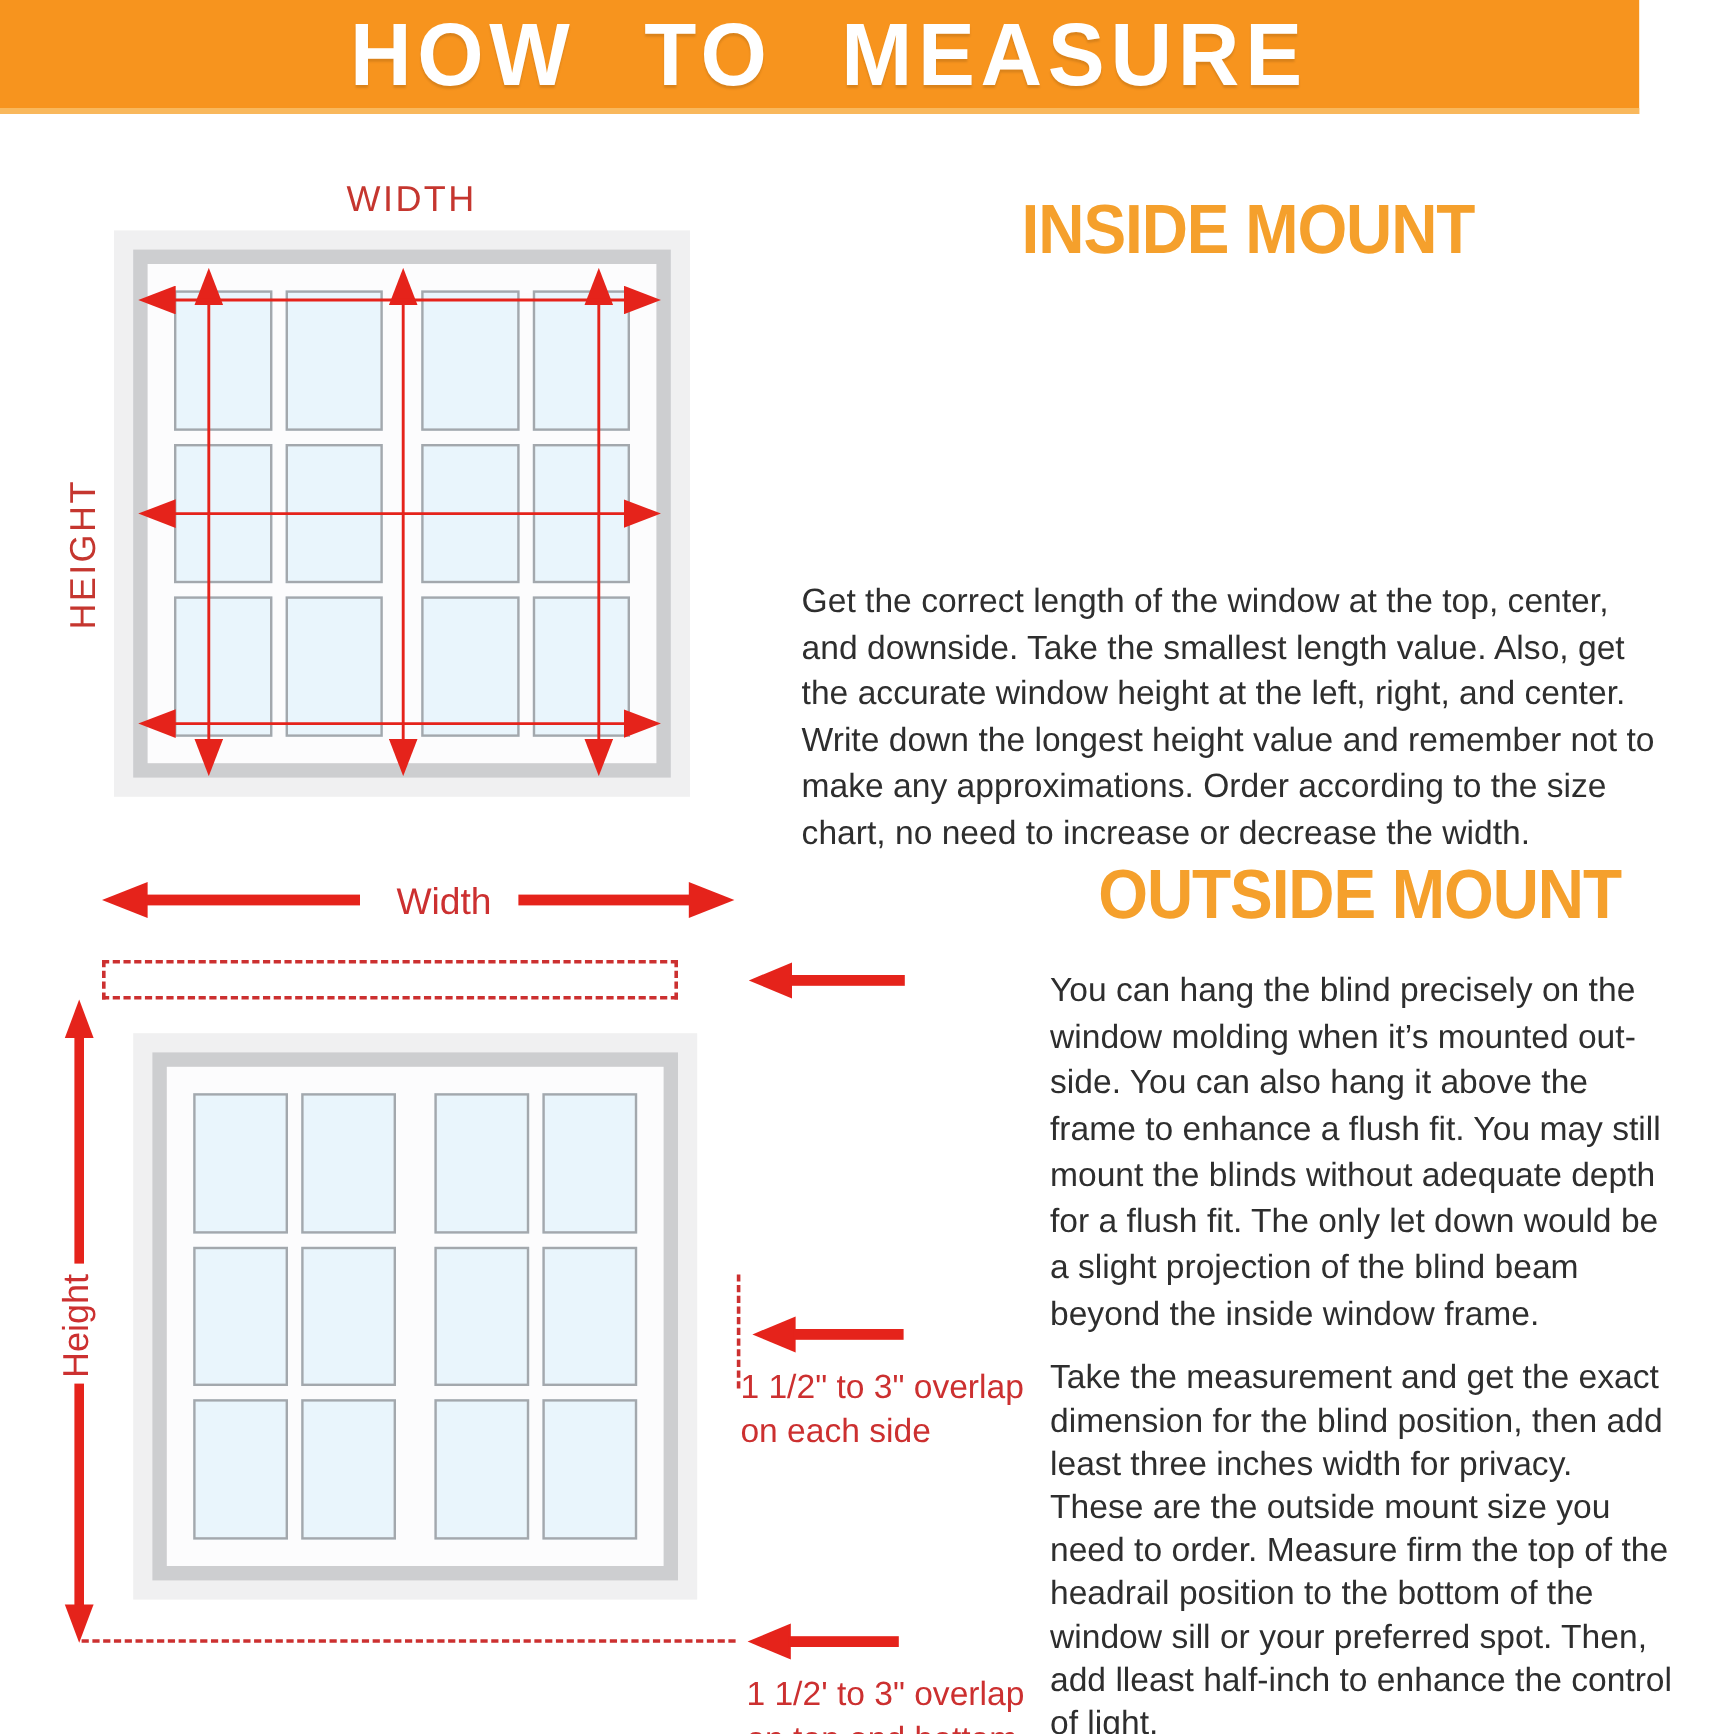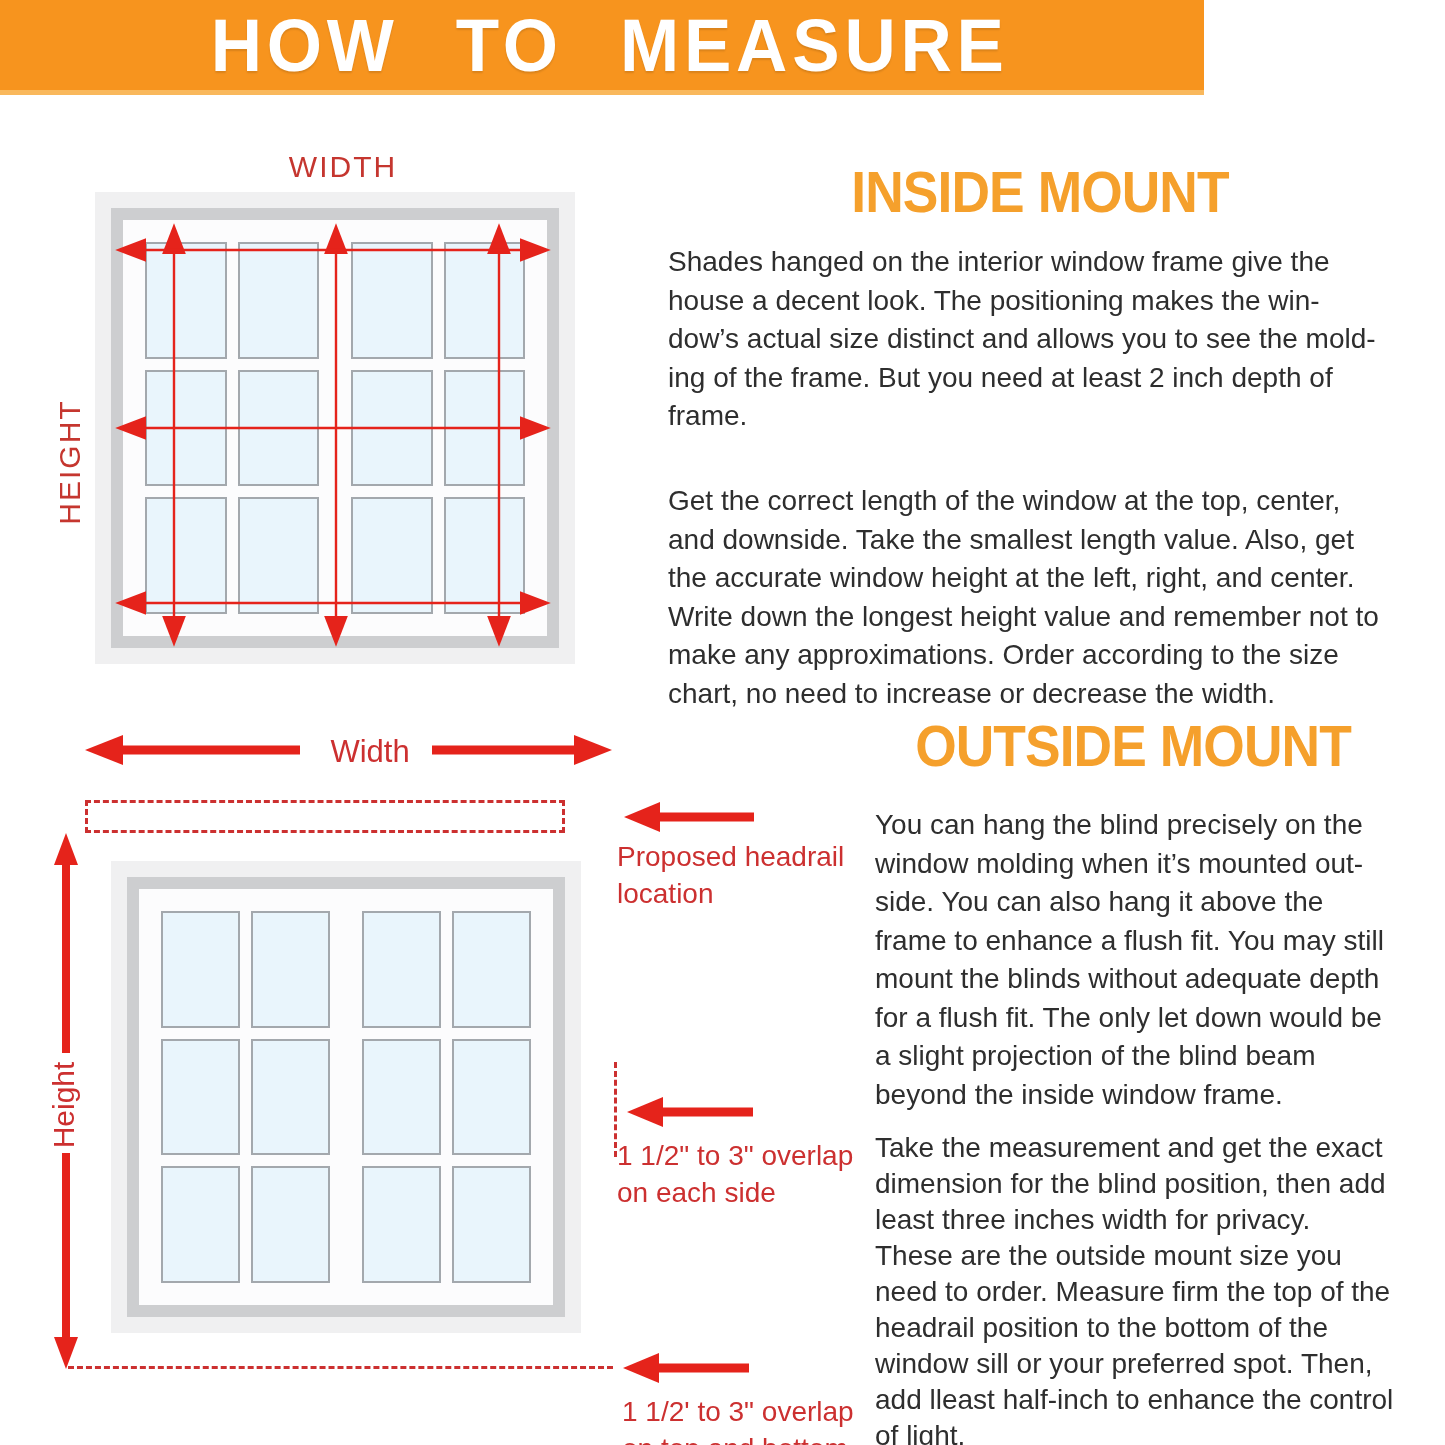--- a/index.html
+++ b/index.html
@@ -7,21 +7,21 @@
     --arrow-red:#E5231B; --label-red:#CC3030; --dark-red:#C5362F;
     --text-dark:#2E2E2E; --pane-blue:#E9F5FC; --pane-border:#A3A8AD;
     --frame-outer:#F0F0F1; --frame-mid:#CDCED0; --frame-white:#FCFCFD;
   }
   *{margin:0;padding:0;box-sizing:border-box;}
   body{background:#fff;font-family:"Liberation Sans",sans-serif;}
   .canvas{position:relative;width:1445px;height:1445px;background:#fff;overflow:hidden;}
   .abs{position:absolute;}
 
   
-  .banner{left:0;top:0;width:1204px;height:95px;background:var(--banner-bg);
+  .banner{left:0;top:0;width:1366px;height:95px;background:var(--banner-bg);
     border-bottom:5px solid var(--banner-border);display:flex;align-items:center;justify-content:center;padding-left:16px;}
   .banner-title{color:#fff;font-weight:bold;font-size:74px;letter-spacing:5px;word-spacing:34px;
     transform:scaleX(0.96);white-space:pre;text-shadow:0 2px 2px rgba(0,0,0,0.12);}
 
   
   .window{background:var(--frame-outer);padding:16px;}
   .w-mid{background:var(--frame-mid);padding:12px;width:100%;height:100%;}
   .w-inner{background:var(--frame-white);padding:22px 22px;width:100%;height:100%;display:flex;}
   .sash{flex:1;display:grid;grid-template-columns:1fr 1fr;grid-template-rows:1fr 1fr 1fr;gap:11px;}
   .mullion{width:32px;}
@@ -92,25 +92,20 @@
       <line x1="94" y1="442" x2="94" y2="28" marker-start="url(#m)" marker-end="url(#m)"></line>
       <line x1="256" y1="442" x2="256" y2="28" marker-start="url(#m)" marker-end="url(#m)"></line>
       <line x1="419" y1="442" x2="419" y2="28" marker-start="url(#m)" marker-end="url(#m)"></line>
       <line x1="40" y1="50" x2="466" y2="50" marker-start="url(#m)" marker-end="url(#m)"></line>
       <line x1="40" y1="228" x2="466" y2="228" marker-start="url(#m)" marker-end="url(#m)"></line>
       <line x1="40" y1="403" x2="466" y2="403" marker-start="url(#m)" marker-end="url(#m)"></line>
     </g>
   </svg>
 
   <div class="abs section-heading" style="left:690px;top:158px;width:700px;">INSIDE MOUNT</div>
-  <div class="abs para" style="left:668px;top:243px;">Shades hanged on the interior window frame give the
-house a decent look. The positioning makes the win-
-dow’s actual size distinct and allows you to see the mold-
-ing of the frame. But you need at least 2 inch depth of
-frame.</div>
   <div class="abs para" style="left:668px;top:482px;">Get the correct length of the window at the top, center,
 and downside. Take the smallest length value. Also, get
 the accurate window height at the left, right, and center.
 Write down the longest height value and remember not to
 make any approximations. Order according to the size
 chart, no need to increase or decrease the width.</div>
 
   <svg class="abs" style="left:85px;top:735px;" width="215" height="30">
     <polygon points="0,15 38,0 38,30" fill="#E5231B"></polygon>
     <rect x="36" y="10.5" width="179" height="9" fill="#E5231B"></rect>
@@ -119,22 +114,20 @@
   <svg class="abs" style="left:432px;top:735px;" width="180" height="30">
     <rect x="0" y="10.5" width="144" height="9" fill="#E5231B"></rect>
     <polygon points="142,0 180,15 142,30" fill="#E5231B"></polygon>
   </svg>
 
   <div class="abs dashed-box" style="left:85px;top:800px;width:480px;height:33px;"></div>
   <svg class="abs" style="left:624px;top:802px;" width="130" height="30">
     <polygon points="0,15 36,0 36,30" fill="#E5231B"></polygon>
     <rect x="34" y="10.5" width="96" height="9" fill="#E5231B"></rect>
   </svg>
-  <div class="abs red-label" style="left:617px;top:838px;">Proposed headrail
-location</div>
 
   <div class="abs window" style="left:111px;top:861px;width:470px;height:472px;">
     <div class="w-mid">
       <div class="w-inner">
         <div class="sash">
             <div class="pane"></div>
             <div class="pane"></div>
             <div class="pane"></div>
             <div class="pane"></div>
             <div class="pane"></div>

